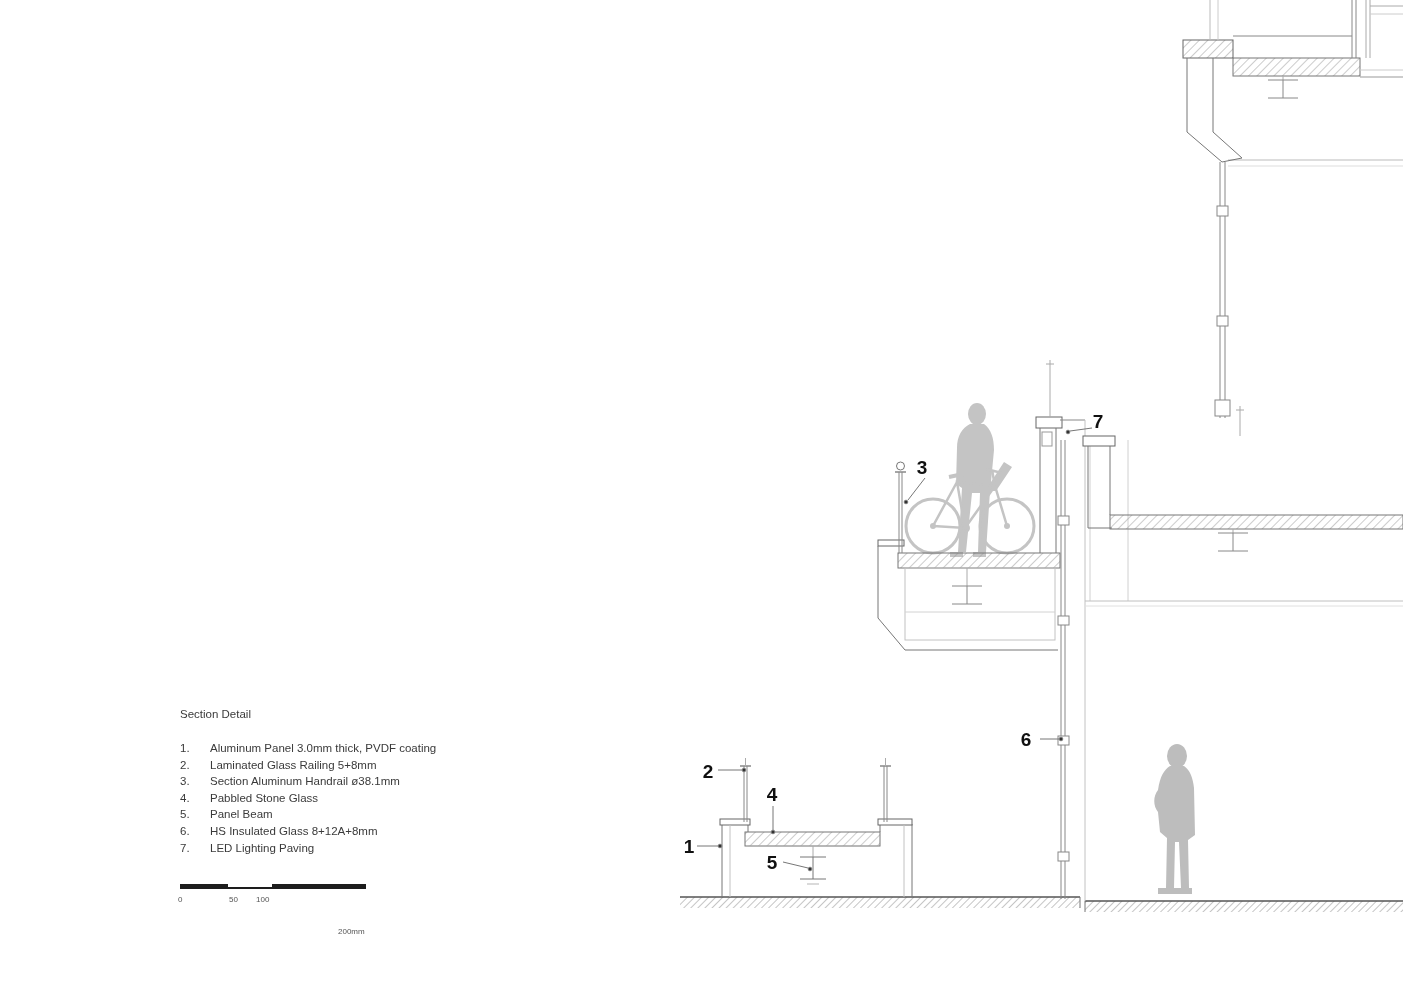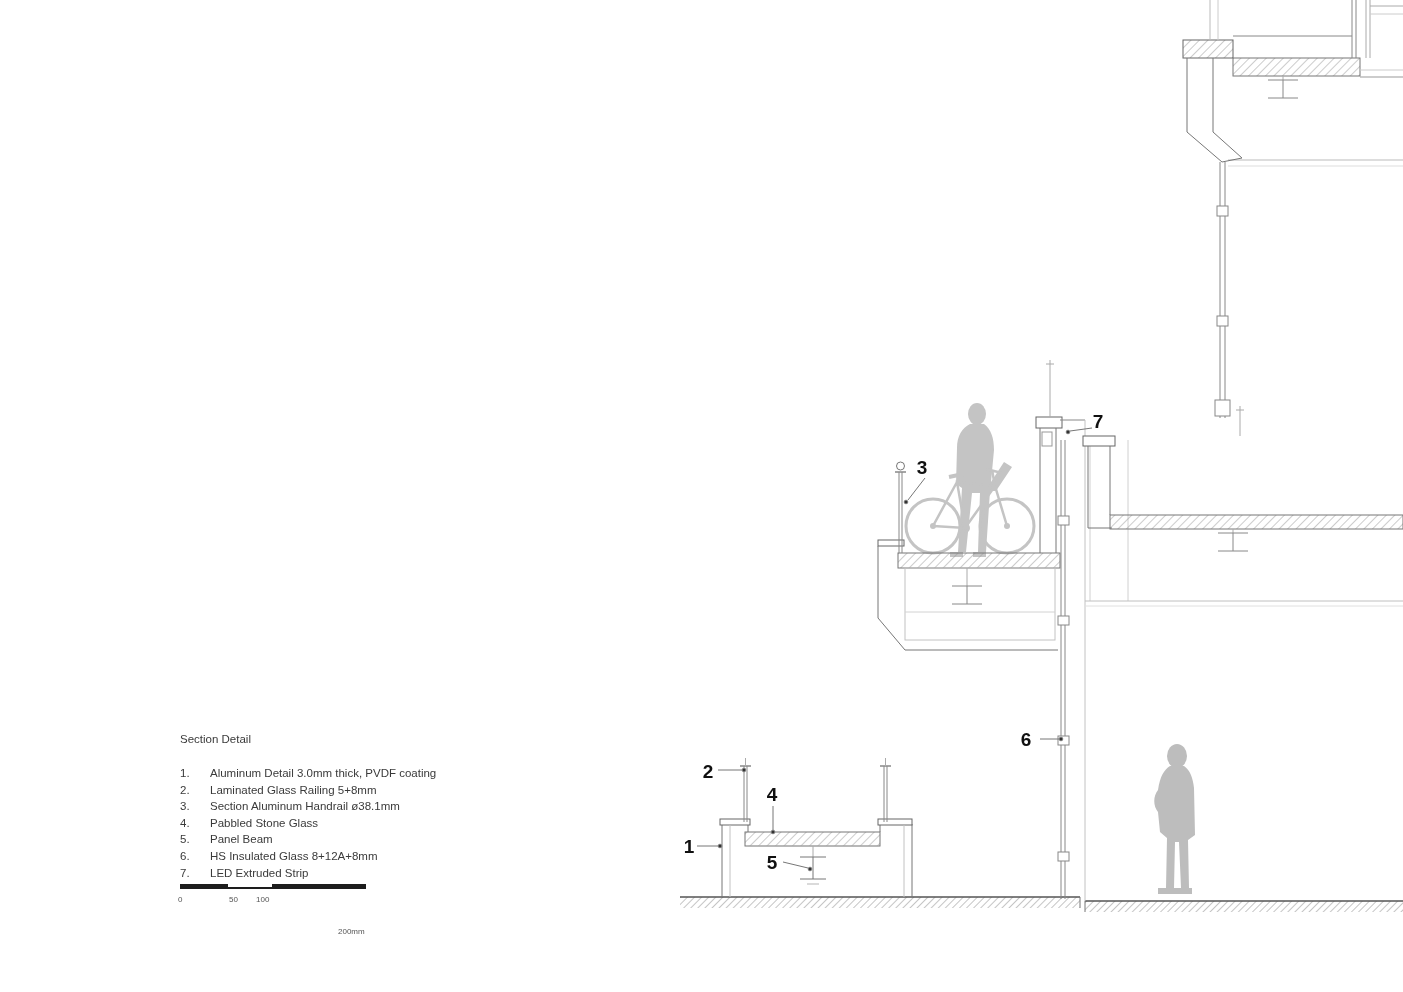--- a/index.html
+++ b/index.html
@@ -1,19 +1,19 @@
 <!DOCTYPE html>
 <html><head>
 <meta charset="utf-8">
 <style>
   html,body{margin:0;padding:0;background:#fff;font-family:"Liberation Sans",sans-serif;}
   .canvas{position:relative;width:1403px;height:992px;background:#fff;overflow:hidden;}
   svg.drawing{position:absolute;left:0;top:0;width:1403px;height:992px;}
   
-  .legend{position:absolute;left:180px;top:708px;color:#3a3a3a;font-size:11.5px;margin-top:25px;}
+  .legend{position:absolute;left:180px;top:708px;color:#3a3a3a;font-size:11.5px;}
   .legend-title{margin:0 0 20px 0;}
   .legend-row{display:flex;line-height:16.6px;}
   .li-num{width:30px;flex:0 0 30px;}
   .li-label{white-space:nowrap;}
   
   .scalebar{position:absolute;left:180px;top:884px;width:186px;height:24px;}
   .sb-seg{position:absolute;background:#1d1d1d;}
   .sb-a{left:0;top:0;width:48px;height:5px;}
   .sb-b{left:48px;top:3px;width:44px;height:2px;}
   .sb-c{left:92px;top:0;width:94px;height:5px;}
@@ -214,21 +214,21 @@
   <div class="callout" style="left:772px;top:795px;">4</div>
   <div class="callout" style="left:772px;top:863px;">5</div>
   <div class="callout" style="left:1026px;top:740px;">6</div>
   <div class="callout" style="left:1098px;top:422px;">7</div>
 
   <div class="legend">
     <div class="legend-title">Section Detail</div>
     <div class="legend-list">
       <div class="legend-row">
         <span class="li-num">1.</span>
-        <span class="li-label">Aluminum Detail 3.0mm thick, PVDF coating</span>
+        <span class="li-label">Aluminum Panel 3.0mm thick, PVDF coating</span>
       </div>
       <div class="legend-row">
         <span class="li-num">2.</span>
         <span class="li-label">Laminated Glass Railing 5+8mm</span>
       </div>
       <div class="legend-row">
         <span class="li-num">3.</span>
         <span class="li-label">Section Aluminum Handrail ø38.1mm</span>
       </div>
       <div class="legend-row">
@@ -238,21 +238,21 @@
       <div class="legend-row">
         <span class="li-num">5.</span>
         <span class="li-label">Panel Beam</span>
       </div>
       <div class="legend-row">
         <span class="li-num">6.</span>
         <span class="li-label">HS Insulated Glass 8+12A+8mm</span>
       </div>
       <div class="legend-row">
         <span class="li-num">7.</span>
-        <span class="li-label">LED Extruded Strip</span>
+        <span class="li-label">LED Lighting Paving</span>
       </div>
     </div>
   </div>
 
   <div class="scalebar">
     <div class="sb-seg sb-a"></div>
     <div class="sb-seg sb-b"></div>
     <div class="sb-seg sb-c"></div>
     <span class="sb-label" style="left:-2px;">0</span>
     <span class="sb-label" style="left:49px;">50</span>

